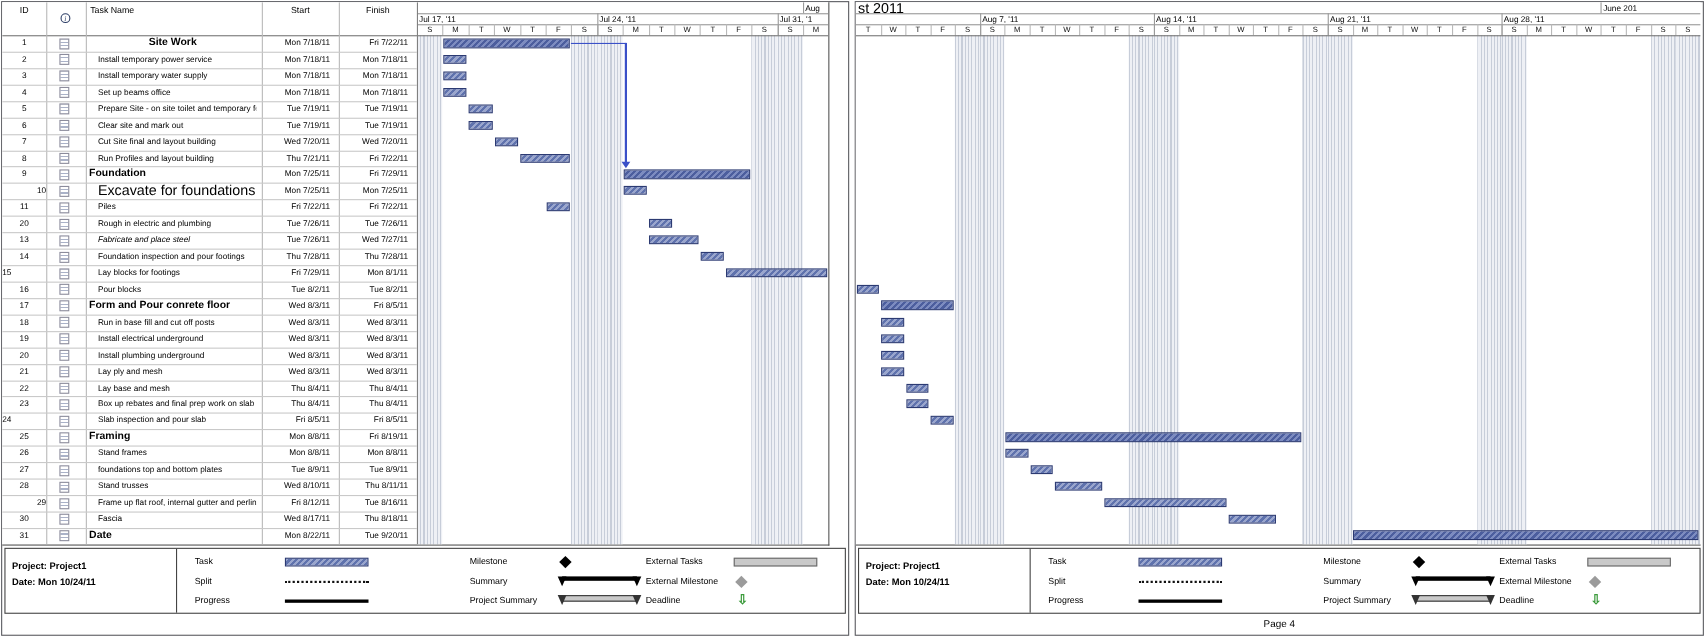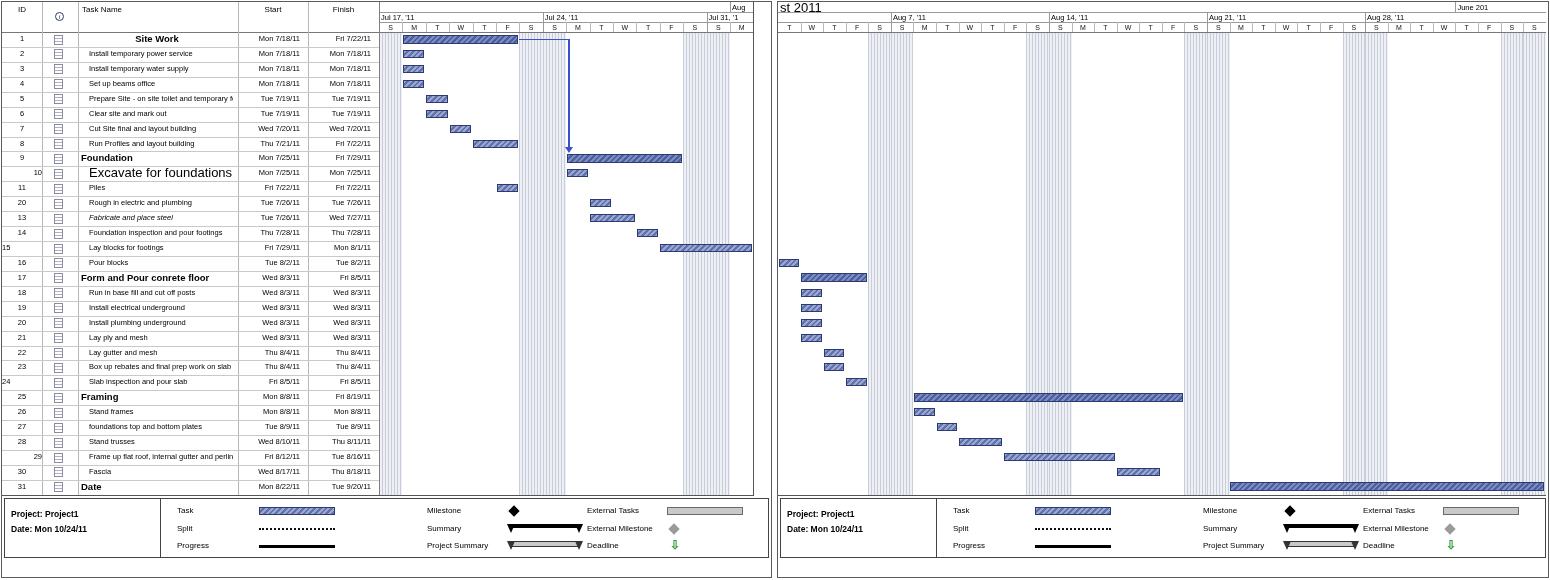--- a/index.html
+++ b/index.html
@@ -219,21 +219,21 @@
         <div style="position: absolute; left: 306px; top: 313.67px; width: 63px; height: 14.93px; text-align: right; font-size: 7.5px; line-height: 14.93px;">Wed 8/3/11</div>
         <div style="position: absolute; left: 0px; top: 343.53px; width: 377px; height: 1px; background: rgb(201, 201, 201);"></div>
         <div style="position: absolute; left: 0px; top: 328.6px; width: 40px; height: 14.93px; text-align: center; font-size: 7.5px; line-height: 14.93px;">21</div>
         <div style="position: absolute; left: 52px; top: 331.1px; width: 9px; height: 10px; border: 1px solid rgb(140, 140, 156); box-sizing: border-box; background: repeating-linear-gradient(rgb(255, 255, 255) 0px, rgb(255, 255, 255) 2px, rgb(170, 178, 200) 2px, rgb(170, 178, 200) 3px);"></div>
         <div style="position: absolute; left: 87px; top: 328.6px; width: 144px; height: 14.93px; font-size: 7.5px; font-weight: normal; line-height: 14.93px; white-space: nowrap; overflow: hidden;">Lay ply and mesh</div>
         <div style="position: absolute; left: 236px; top: 328.6px; width: 62px; height: 14.93px; text-align: right; font-size: 7.5px; line-height: 14.93px;">Wed 8/3/11</div>
         <div style="position: absolute; left: 306px; top: 328.6px; width: 63px; height: 14.93px; text-align: right; font-size: 7.5px; line-height: 14.93px;">Wed 8/3/11</div>
         <div style="position: absolute; left: 0px; top: 358.46px; width: 377px; height: 1px; background: rgb(201, 201, 201);"></div>
         <div style="position: absolute; left: 0px; top: 343.53px; width: 40px; height: 14.93px; text-align: center; font-size: 7.5px; line-height: 14.93px;">22</div>
         <div style="position: absolute; left: 52px; top: 346.03px; width: 9px; height: 10px; border: 1px solid rgb(140, 140, 156); box-sizing: border-box; background: repeating-linear-gradient(rgb(255, 255, 255) 0px, rgb(255, 255, 255) 2px, rgb(170, 178, 200) 2px, rgb(170, 178, 200) 3px);"></div>
-        <div style="position: absolute; left: 87px; top: 343.53px; width: 144px; height: 14.93px; font-size: 7.5px; font-weight: normal; line-height: 14.93px; white-space: nowrap; overflow: hidden;">Lay gutter and mesh</div>
+        <div style="position: absolute; left: 87px; top: 343.53px; width: 144px; height: 14.93px; font-size: 7.5px; font-weight: normal; line-height: 14.93px; white-space: nowrap; overflow: hidden;">Lay base and mesh</div>
         <div style="position: absolute; left: 236px; top: 343.53px; width: 62px; height: 14.93px; text-align: right; font-size: 7.5px; line-height: 14.93px;">Thu 8/4/11</div>
         <div style="position: absolute; left: 306px; top: 343.53px; width: 63px; height: 14.93px; text-align: right; font-size: 7.5px; line-height: 14.93px;">Thu 8/4/11</div>
         <div style="position: absolute; left: 0px; top: 373.39px; width: 377px; height: 1px; background: rgb(201, 201, 201);"></div>
         <div style="position: absolute; left: 0px; top: 358.46px; width: 40px; height: 14.93px; text-align: center; font-size: 7.5px; line-height: 14.93px;">23</div>
         <div style="position: absolute; left: 52px; top: 360.96px; width: 9px; height: 10px; border: 1px solid rgb(140, 140, 156); box-sizing: border-box; background: repeating-linear-gradient(rgb(255, 255, 255) 0px, rgb(255, 255, 255) 2px, rgb(170, 178, 200) 2px, rgb(170, 178, 200) 3px);"></div>
         <div style="position: absolute; left: 87px; top: 358.46px; width: 144px; height: 14.93px; font-size: 7.5px; font-weight: normal; line-height: 14.93px; white-space: nowrap; overflow: hidden;">Box up rebates and final prep work on slab</div>
         <div style="position: absolute; left: 236px; top: 358.46px; width: 62px; height: 14.93px; text-align: right; font-size: 7.5px; line-height: 14.93px;">Thu 8/4/11</div>
         <div style="position: absolute; left: 306px; top: 358.46px; width: 63px; height: 14.93px; text-align: right; font-size: 7.5px; line-height: 14.93px;">Thu 8/4/11</div>
         <div style="position: absolute; left: 0px; top: 388.32px; width: 377px; height: 1px; background: rgb(201, 201, 201);"></div>
         <div style="position: absolute; left: 0px; top: 373.39px; width: 40px; height: 14.93px; text-align: left; font-size: 7.5px; line-height: 14.93px;">24</div>
@@ -486,15 +486,18 @@
           <div style="position: absolute; left: 426px; top: 24.5px; font-size: 8px; line-height: 10px; white-space: nowrap;">External Milestone</div>
           <div style="position: absolute; left: 506px; top: 23.5px; width: 78px; height: 12px;">
             <div style="position: absolute; left: 3px; top: 2px; width: 8px; height: 8px; background: rgb(155, 155, 155); transform: rotate(45deg);"></div>
           </div>
           <div style="position: absolute; left: 426px; top: 42px; font-size: 8px; line-height: 10px; white-space: nowrap;">Deadline</div>
           <div style="position: absolute; left: 506px; top: 41px; width: 78px; height: 12px;">
             <div style="position: absolute; left: 3px; top: -2px; font-size: 12px; line-height: 14px; color: rgb(60, 155, 60); font-weight: bold;">⇩</div>
           </div>
         </div>
     </div>
+    <div class="page-footer">
+      <span>Page 4</span>
+    </div>
   </div>
 
 </div>
 
 </body></html>

